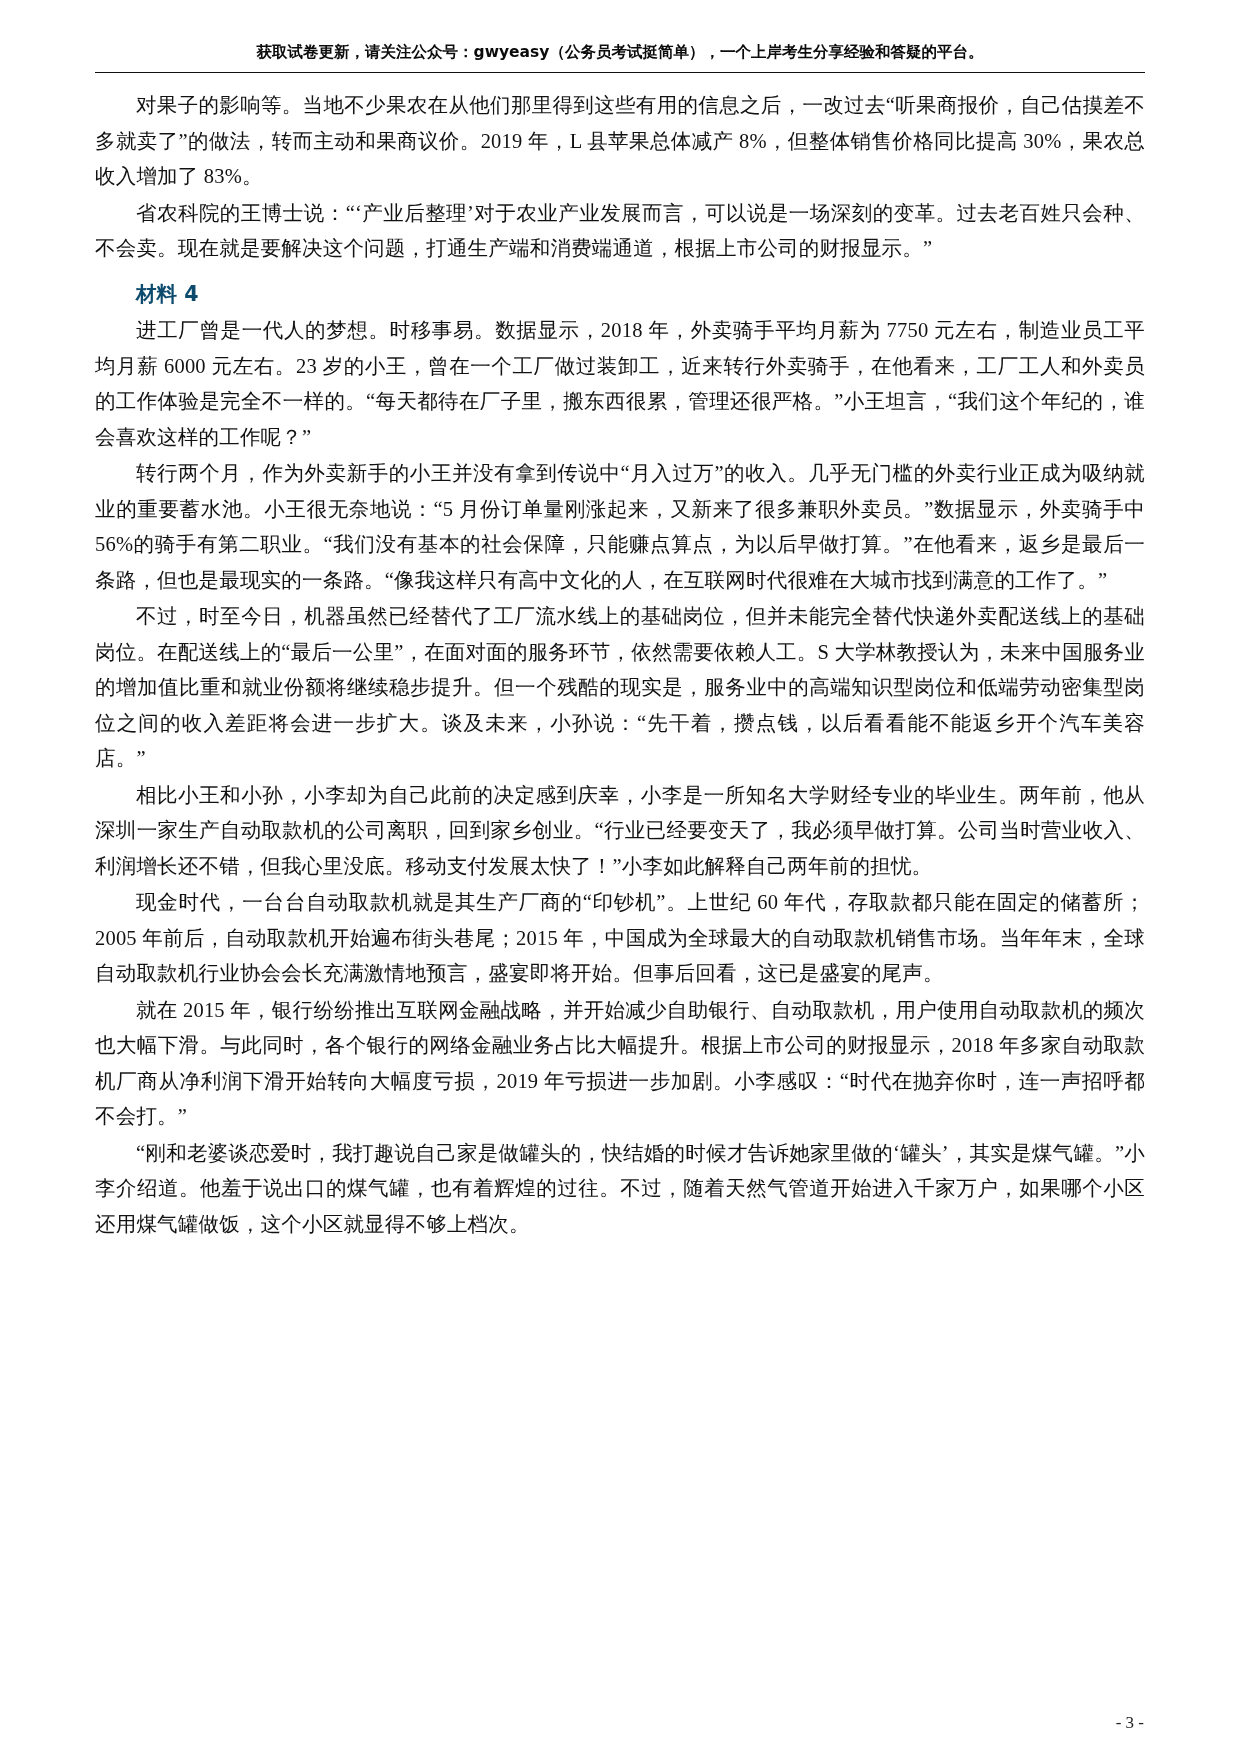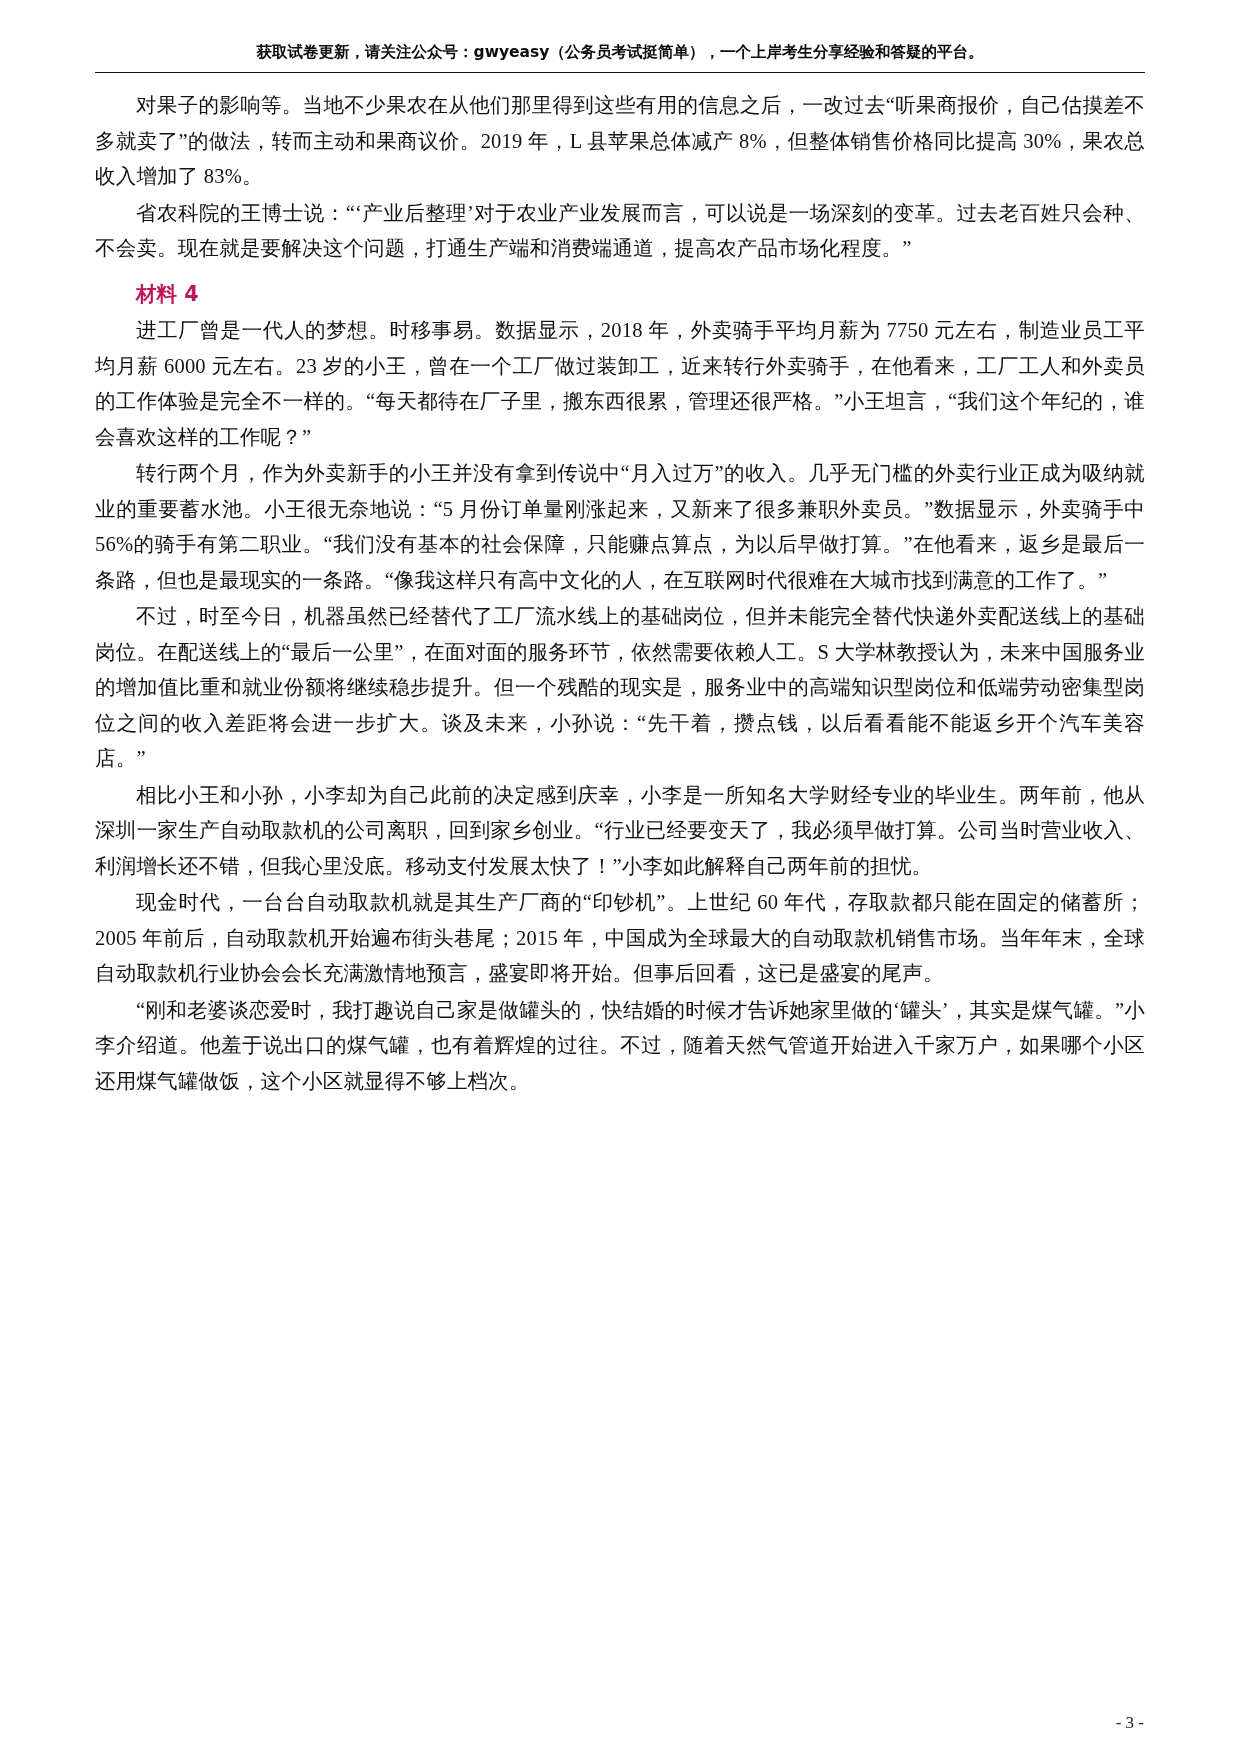--- a/index.html
+++ b/index.html
@@ -57,21 +57,21 @@
     letter-spacing: 0.2px;
     color: #121212;
   }
   h2.section {
     margin: 10px 0 1px 0;
     font-size: 20.5px;
     line-height: 35.5px;
     font-weight: bold;
     text-indent: 2em;
     font-family: "DejaVu Sans", "Liberation Sans", sans-serif;
-    color: #be185d;
+    color: #0c4a6e;
   }
   .page-number {
     position: absolute;
     bottom: 36px;
     right: 95px;
     font-size: 17px;
     color: #222222;
     font-family: "Liberation Serif", serif;
   }
 </style>
@@ -79,29 +79,30 @@
 <body>
 
 <div class="page">
 
   <div class="header">获取试卷更新，请关注公众号：gwyeasy（公务员考试挺简单），一个上岸考生分享经验和答疑的平台。</div>
   <div class="header-rule"></div>
 
   <div class="content">
 
     <p class="para">对果子的影响等。当地不少果农在从他们那里得到这些有用的信息之后，一改过去“听果商报价，自己估摸差不多就卖了”的做法，转而主动和果商议价。2019 年，L 县苹果总体减产 8%，但整体销售价格同比提高 30%，果农总收入增加了 83%。</p>
-    <p class="para">省农科院的王博士说：“‘产业后整理’对于农业产业发展而言，可以说是一场深刻的变革。过去老百姓只会种、不会卖。现在就是要解决这个问题，打通生产端和消费端通道，提高农产品市场化程度。”</p>
+    <p class="para">省农科院的王博士说：“‘产业后整理’对于农业产业发展而言，可以说是一场深刻的变革。过去老百姓只会种、不会卖。现在就是要解决这个问题，打通生产端和消费端通道，根据上市公司的财报显示。”</p>
 
     <h2 class="section">材料 4</h2>
 
     <p class="para">进工厂曾是一代人的梦想。时移事易。数据显示，2018 年，外卖骑手平均月薪为 7750 元左右，制造业员工平均月薪 6000 元左右。23 岁的小王，曾在一个工厂做过装卸工，近来转行外卖骑手，在他看来，工厂工人和外卖员的工作体验是完全不一样的。“每天都待在厂子里，搬东西很累，管理还很严格。”小王坦言，“我们这个年纪的，谁会喜欢这样的工作呢？”</p>
     <p class="para">转行两个月，作为外卖新手的小王并没有拿到传说中“月入过万”的收入。几乎无门槛的外卖行业正成为吸纳就业的重要蓄水池。小王很无奈地说：“5 月份订单量刚涨起来，又新来了很多兼职外卖员。”数据显示，外卖骑手中 56%的骑手有第二职业。“我们没有基本的社会保障，只能赚点算点，为以后早做打算。”在他看来，返乡是最后一条路，但也是最现实的一条路。“像我这样只有高中文化的人，在互联网时代很难在大城市找到满意的工作了。”</p>
     <p class="para">不过，时至今日，机器虽然已经替代了工厂流水线上的基础岗位，但并未能完全替代快递外卖配送线上的基础岗位。在配送线上的“最后一公里”，在面对面的服务环节，依然需要依赖人工。S 大学林教授认为，未来中国服务业的增加值比重和就业份额将继续稳步提升。但一个残酷的现实是，服务业中的高端知识型岗位和低端劳动密集型岗位之间的收入差距将会进一步扩大。谈及未来，小孙说：“先干着，攒点钱，以后看看能不能返乡开个汽车美容店。”</p>
     <p class="para">相比小王和小孙，小李却为自己此前的决定感到庆幸，小李是一所知名大学财经专业的毕业生。两年前，他从深圳一家生产自动取款机的公司离职，回到家乡创业。“行业已经要变天了，我必须早做打算。公司当时营业收入、利润增长还不错，但我心里没底。移动支付发展太快了！”小李如此解释自己两年前的担忧。</p>
     <p class="para">现金时代，一台台自动取款机就是其生产厂商的“印钞机”。上世纪 60 年代，存取款都只能在固定的储蓄所；2005 年前后，自动取款机开始遍布街头巷尾；2015 年，中国成为全球最大的自动取款机销售市场。当年年末，全球自动取款机行业协会会长充满激情地预言，盛宴即将开始。但事后回看，这已是盛宴的尾声。</p>
+    <p class="para">就在 2015 年，银行纷纷推出互联网金融战略，并开始减少自助银行、自动取款机，用户使用自动取款机的频次也大幅下滑。与此同时，各个银行的网络金融业务占比大幅提升。根据上市公司的财报显示，2018 年多家自动取款机厂商从净利润下滑开始转向大幅度亏损，2019 年亏损进一步加剧。小李感叹：“时代在抛弃你时，连一声招呼都不会打。”</p>
 
 
     <p class="para">“刚和老婆谈恋爱时，我打趣说自己家是做罐头的，快结婚的时候才告诉她家里做的‘罐头’，其实是煤气罐。”小李介绍道。他羞于说出口的煤气罐，也有着辉煌的过往。不过，随着天然气管道开始进入千家万户，如果哪个小区还用煤气罐做饭，这个小区就显得不够上档次。</p>
 
   </div>
 
   <div class="page-number">- 3 -</div>
 
 </div>
 

